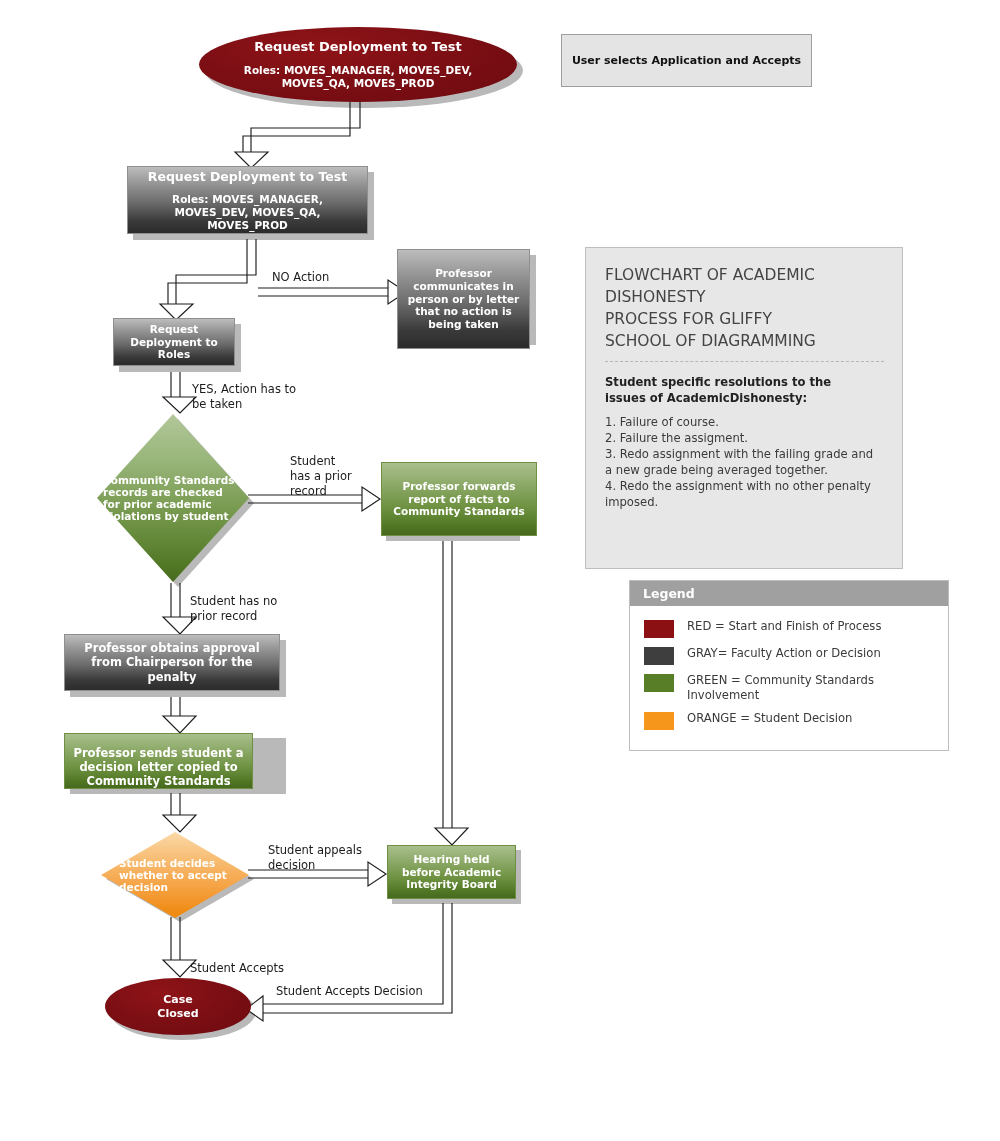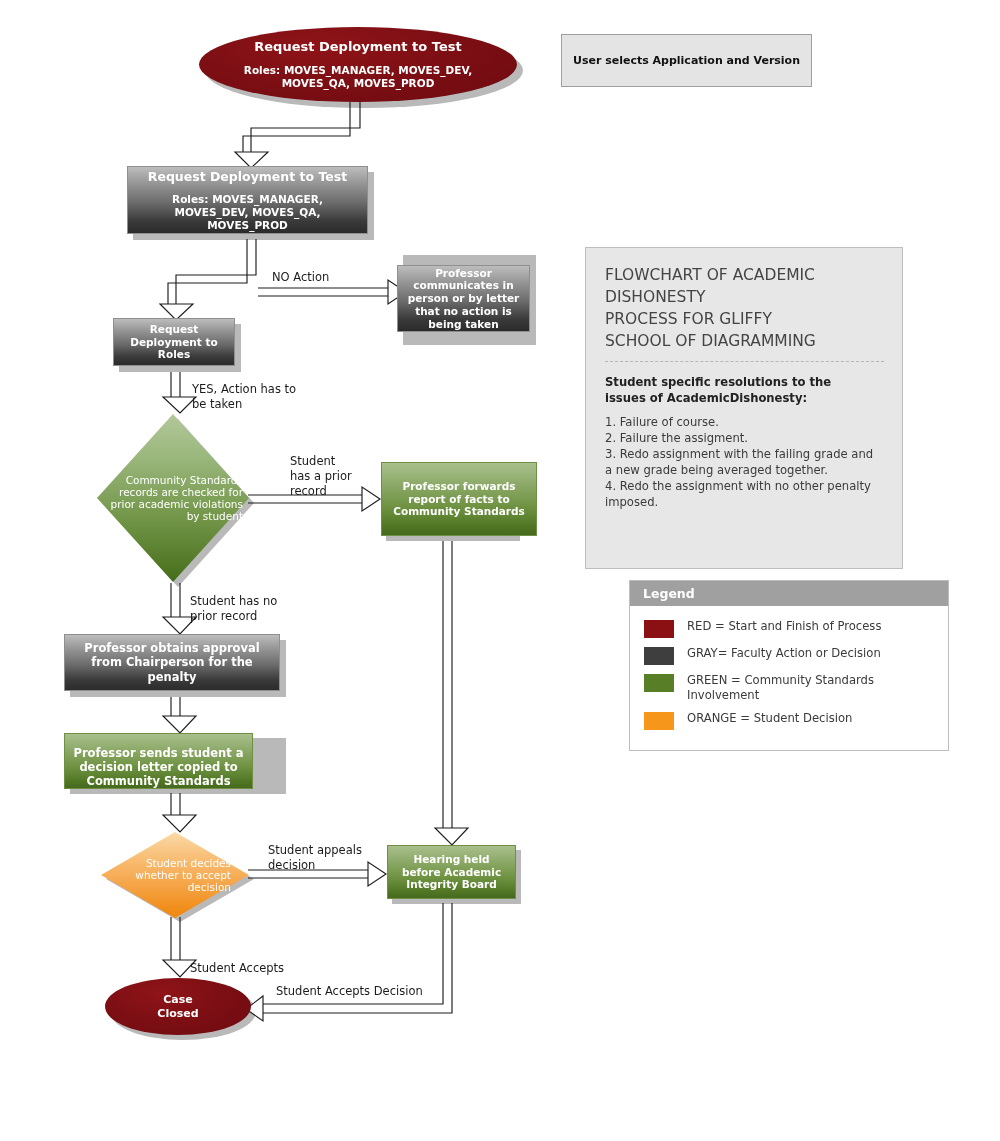--- a/index.html
+++ b/index.html
@@ -30,21 +30,21 @@
               border:1px solid #6f8f45;}
   .rect-plain{background:#e4e4e4;border:1px solid #9f9f9f;color:#111111;}
 
   
   .diamond{position:absolute;z-index:2;}
   .diamond .dshape{position:absolute;inset:0;
       clip-path:polygon(50% 0,100% 50%,50% 100%,0 50%);}
   .dgreen{background:linear-gradient(to bottom,#b3c79a 0%,#9ab77c 26%,#729548 62%,#4f7623 92%,#466a1e 100%);}
   .dorange{background:linear-gradient(to bottom,#fbd9a8 0%,#f8c079 28%,#f5a243 64%,#f08c16 92%,#ef8a12 100%);}
   .diamond .dtxt{position:absolute;inset:0;display:flex;align-items:center;justify-content:center;
-      text-align:right;color:#ffffff;font-weight:normal;z-index:4;}
+      text-align:left;color:#ffffff;font-weight:bold;z-index:4;}
   .dshadow{position:absolute;z-index:0;background:#b9b9b9;
       clip-path:polygon(50% 0,100% 50%,50% 100%,0 50%);}
 
   
   svg.wires{position:absolute;left:0;top:0;width:1000px;height:1141px;z-index:1;overflow:visible;}
   svg.wires path,svg.wires polyline{fill:none;stroke:#1d1d1d;stroke-width:1.15;}
   svg.wires polygon.head{fill:#ffffff;stroke:#1d1d1d;stroke-width:1.15;}
 
   
   .elabel{position:absolute;z-index:5;color:#1b1b1b;font-size:11.5px;line-height:1.32;
@@ -147,31 +147,31 @@
     </g>
   </svg>
 
   <div class="shadow-ell" style="left:205px;top:33px;width:318px;height:75px;"></div>
   <div class="node ellipse" style="left:199px;top:27px;width:318px;height:75px;flex-direction:column;">
     <div class="txt" style="font-size:13px;margin-bottom:9px;">Request Deployment to Test</div>
     <div class="txt" style="font-size:10.5px;max-width:262px;">Roles: MOVES_MANAGER, MOVES_DEV, MOVES_QA, MOVES_PROD</div>
   </div>
 
   <div class="node rect rect-plain" style="left:561px;top:34px;width:251px;height:53px;">
-    <div class="txt" style="font-size:11px;font-weight:bold;">User selects Application and Version</div>
+    <div class="txt" style="font-size:11px;font-weight:bold;">User selects Application and Accepts</div>
   </div>
 
   <div class="shadow" style="left:133px;top:172px;width:241px;height:68px;"></div>
   <div class="node rect rect-gray" style="left:127px;top:166px;width:241px;height:68px;flex-direction:column;">
     <div class="txt" style="font-size:12.5px;margin-bottom:9px;">Request Deployment to Test</div>
     <div class="txt" style="font-size:10.5px;max-width:208px;">Roles: MOVES_MANAGER, MOVES_DEV, MOVES_QA, MOVES_PROD</div>
   </div>
 
   <div class="shadow" style="left:403px;top:255px;width:133px;height:90px;"></div>
-  <div class="node rect rect-gray" style="left:397px;top:265px;width:133px;height:67px;">
+  <div class="node rect rect-gray" style="left:397px;top:249px;width:133px;height:100px;">
     <div class="txt" style="font-size:10.5px;padding:0 7px;">Professor communicates in person or by letter that no action is being taken</div>
   </div>
 
   <div class="shadow" style="left:119px;top:324px;width:122px;height:48px;"></div>
   <div class="node rect rect-gray" style="left:113px;top:318px;width:122px;height:48px;">
     <div class="txt" style="font-size:10.5px;white-space:pre-line;">Request
 Deployment to Roles</div>
   </div>
 
   <div class="dshadow" style="left:102px;top:419px;width:152px;height:168px;"></div>

